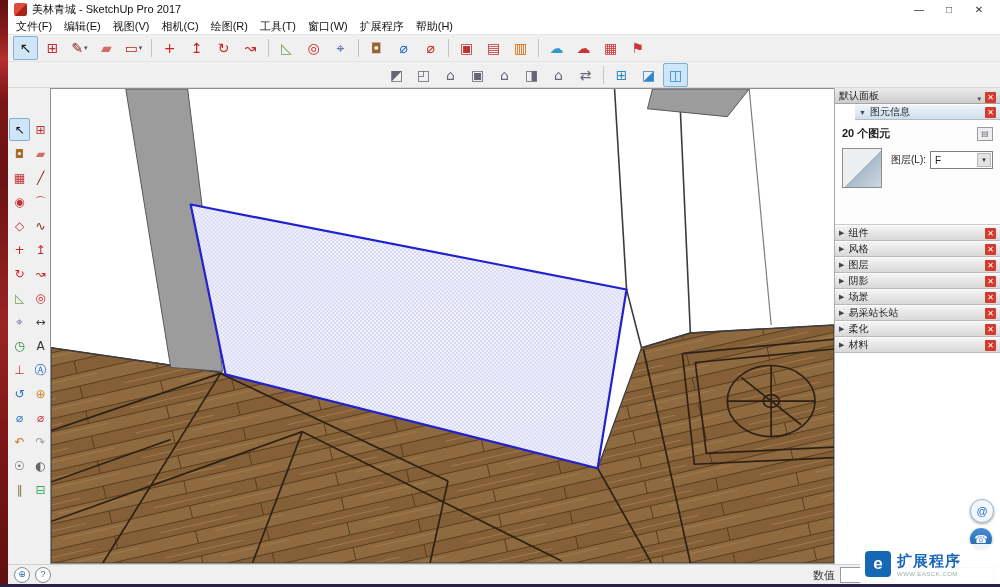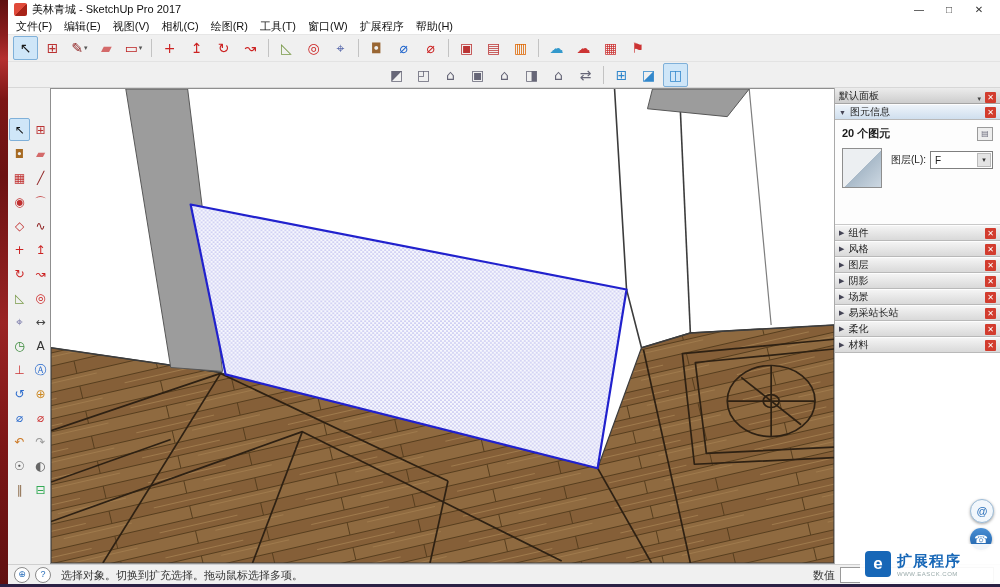--- a/index.html
+++ b/index.html
@@ -54,21 +54,21 @@
   .pf-a{fill:var(--wood-a);} .pf-b{fill:var(--wood-b);} .pf-l{fill:var(--wood-line);} .pf-g{fill:var(--wood-grain);}
   .stip-dot{fill:var(--selection-dot);}
 
   
   .sidepanel{width:165px;flex:0 0 auto;background:#fff;border-left:1px solid #aaa;display:flex;flex-direction:column;position:relative;font-size:10px;color:#222;}
   .tray-header{height:15px;background:linear-gradient(#ececec,#cdcdcd);border-bottom:1px solid #a5a5a5;display:flex;align-items:flex-end;gap:4px;padding:0 4px;flex:0 0 auto;}
   .tray-title{flex:1;white-space:nowrap;overflow:hidden;}
   .tray-pin{font-size:7px;color:#444;}
   .x-btn{width:11px;height:11px;background:#d23c2e;color:#fff;font-size:8px;line-height:11px;text-align:center;border-radius:1px;flex:0 0 auto;}
   .sec-bar{height:14px;background:linear-gradient(#f4f4f4,#d9d9d9);border-top:1px solid #fdfdfd;border-bottom:1px solid #b9b9b9;display:flex;align-items:center;gap:4px;padding:0 4px;flex:0 0 auto;}
-  .sec-bar.expanded{background:linear-gradient(#eef4fa,#cfdfee);}
+  .sec-bar.expanded{background:linear-gradient(#eef4fa,#cfdfee);margin-left:20px;}
   .sec-arrow{font-size:7px;color:#445;}
   .sec-label{flex:1;white-space:nowrap;overflow:hidden;}
   .entity-body{background:#fdfdfd;border-bottom:1px solid #c9c9c9;padding:6px 7px 10px;min-height:88px;flex:0 0 auto;}
   .ei-row1{display:flex;justify-content:space-between;align-items:center;margin-bottom:7px;}
   .ei-count{font-weight:bold;font-size:11px;color:#1a1a1a;}
   .ei-detail{width:14px;height:12px;border:1px solid #9a9a9a;background:#eee;color:#667;font-size:8px;line-height:12px;text-align:center;}
   .ei-row2{display:flex;gap:9px;align-items:flex-start;}
   .thumb{width:38px;height:38px;border:1px solid #8e8e8e;background:linear-gradient(135deg,#eceff2 0%,#eceff2 52%,#a9bac9 52%,#cdd8e2 100%);flex:0 0 auto;}
   .layer-line{flex:1;display:flex;align-items:center;gap:4px;margin-top:3px;min-width:0;}
   .layer-label{white-space:nowrap;}
@@ -470,21 +470,20 @@
         <div class="float-wrap">
             <div class="float-btn f0">@</div>
             <div class="float-btn f1">☎</div>
           </div>
       </div>
     </div>
 
     <div class="statusbar">
       <span class="sb-circle">⊕</span>
       <span class="sb-circle">?</span>
-      <span class="sb-text">选择对象。切换到扩充选择。拖动鼠标选择多项。</span>
       <span class="measure-label">数值</span>
       <input class="measure-input" value="" style="">
     </div>
   </div>
 
   <div class="watermark">
     <div class="wm-logo">e</div>
     <div class="wm-texts">
       <div class="wm-title">扩展程序</div>
       <div class="wm-sub">WWW.EASCK.COM</div>

